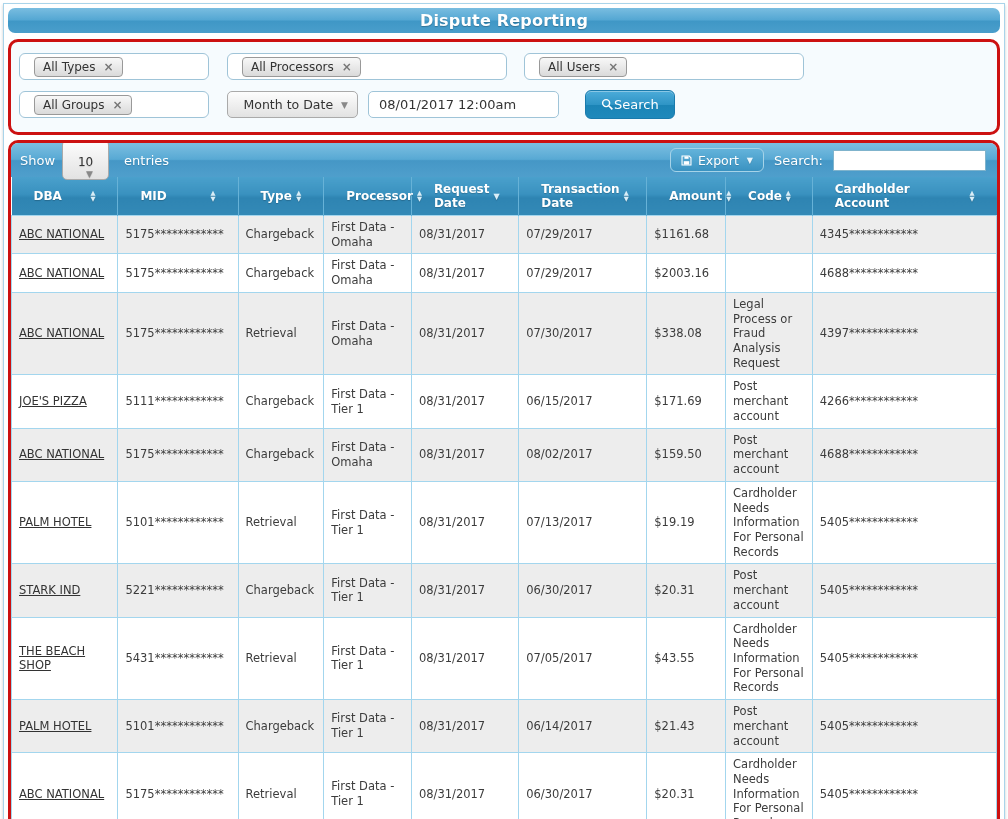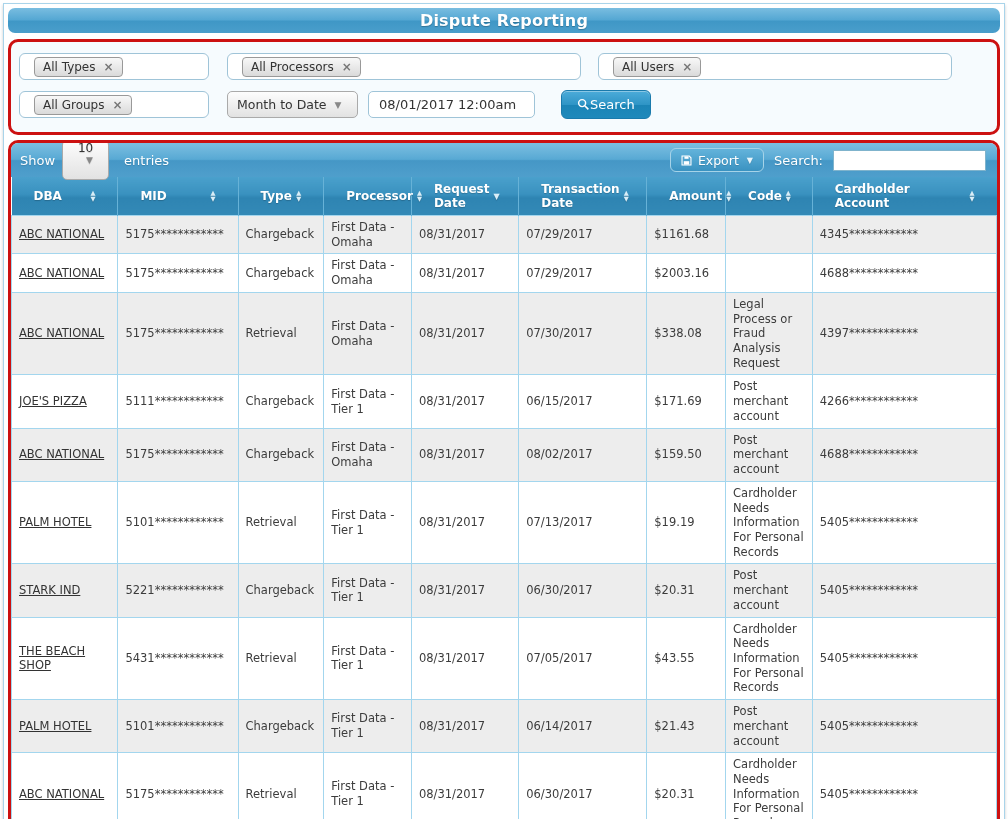--- a/index.html
+++ b/index.html
@@ -25,39 +25,39 @@
     background:#f6fbfe; padding:11px 8px 13px;
   }
   .filter-row { display:flex; align-items:center; }
   .filter-row + .filter-row { margin-top:10px; }
 
   .tag-input {
     background:#fff; border:1px solid #9fc4d8; border-radius:6px;
     height:27px; padding:2px 14px; display:flex; align-items:center;
   }
   .w-narrow { width:190px; margin-right:18px; }
-  .w-wide   { width:354px; margin-right:17px; }
+  .w-wide   { width:280px; margin-right:17px; }
   .tag {
     display:inline-flex; align-items:center;
     background:linear-gradient(#f8f8f8,#dadada); border:1px solid #999;
     border-radius:4px; padding:2px 8px; font-size:12px; color:#333; white-space:nowrap;
   }
   .tag-x { margin-left:8px; color:#777; font-weight:bold; font-size:12px; cursor:pointer; }
 
   .select {
     background:linear-gradient(#fdfdfd,#e2e2e2); border:1px solid #aaa; border-radius:5px;
-    height:27px; display:inline-flex; align-items:center; justify-content:flex-start;
+    height:27px; display:inline-flex; align-items:center; justify-content:flex-end;
     padding:0 9px; font-size:12.5px; color:#333; width:131px; margin-right:10px; cursor:pointer;
   }
   .caret { color:#888; font-size:9px; margin-left:8px; }
 
   .date-input {
     background:#fff; border:1px solid #9fc4d8; border-radius:5px; height:27px;
     line-height:25px; padding:0 10px; font-size:13px; color:#333;
-    width:167px; white-space:nowrap; overflow:hidden;
+    width:191px; white-space:nowrap; overflow:hidden;
   }
   .date-from { margin-right:26px; }
   .date-to   { margin-right:20px; }
 
   .search-btn {
     display:inline-flex; align-items:center; gap:0; cursor:pointer;
     background:linear-gradient(#4cabd9 0%, #2f95c6 50%, #1b84b6 52%, #1f89bb 100%);
     border:1px solid #1a7aac; border-radius:6px; color:#fff; font-size:13px;
     font-family:inherit; height:29px; padding:0 15px;
     box-shadow:inset 0 1px 0 rgba(255,255,255,.35);

